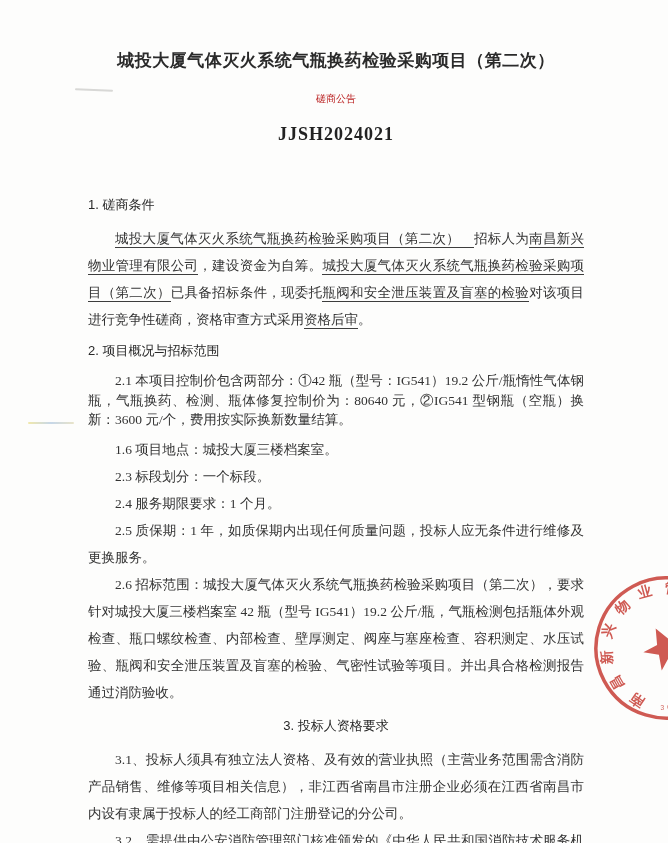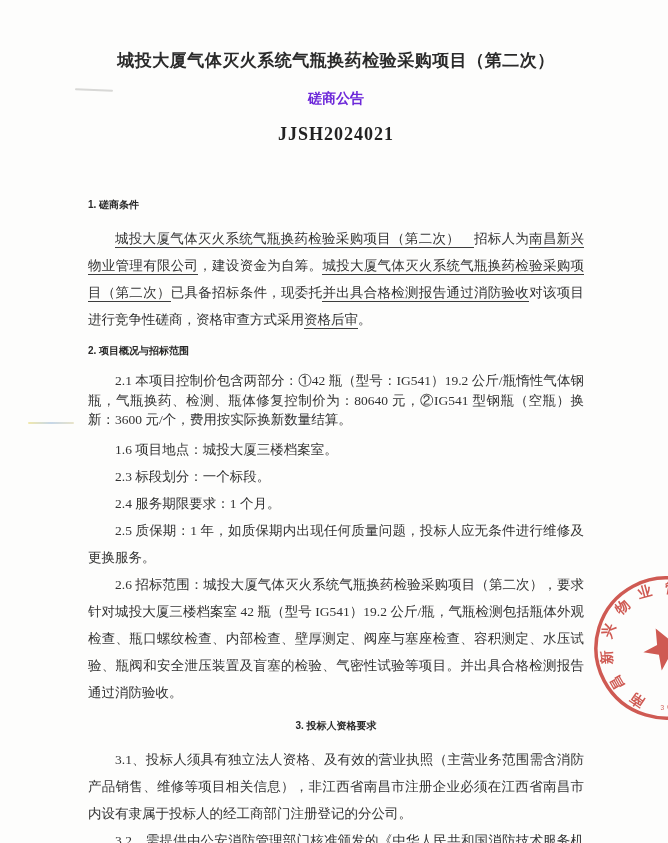--- a/index.html
+++ b/index.html
@@ -15,28 +15,28 @@
   }
   .content {
     position:absolute;
     left:88px; right:84px; top:0;
   }
   .title-block { text-align:center; padding-top:50px; }
   .title-1 {
     font-size:17px; font-weight:bold; line-height:22px;
     letter-spacing:0.5px; color:#2a2a2a;
   }
-  .title-2 { font-size:14px; font-weight:bold; line-height:21px; margin-top:16px; color:#6d28d9; }
+  .title-2 { font-size:10px; font-weight:normal; line-height:21px; margin-top:16px; color:#b91c1c; }
   .title-3 {
     font-size:18px; font-weight:bold; line-height:22px; margin-top:14px;
     letter-spacing:1px; color:#222;
   }
   .sec-heading {
     font-family:"Liberation Sans","DejaVu Sans",sans-serif;
-    font-weight:bold; font-size:10px; line-height:20px; color:#282828;
+    font-weight:normal; font-size:13px; line-height:20px; color:#282828;
   }
   .h-1 { margin-top:50px; }
   .h-2 { margin-top:8px; }
   .h-3 { margin-top:10px;text-align:center; }
   .para {
     font-size:13.5px; line-height:27px;
     text-align:justify; text-indent:2em;
     color:#333;
   }
   .m-top { margin-top:10px; }
@@ -73,21 +73,21 @@
   <div class="content">
 
     <div class="title-block">
       <div class="title-1">城投大厦气体灭火系统气瓶换药检验采购项目（第二次）</div>
       <div class="title-2">磋商公告</div>
       <div class="title-3">JJSH2024021</div>
     </div>
 
     <div>
       <div class="sec-heading h-1">1. 磋商条件</div>
-      <div class="para m-top"><span class="u">城投大厦气体灭火系统气瓶换药检验采购项目（第二次）　</span><span>招标人为</span><span class="u">南昌新兴物业管理有限公司</span><span>，建设资金为自筹。</span><span class="u">城投大厦气体灭火系统气瓶换药检验采购项目（第二次）</span><span>已具备招标条件，现委托</span><span class="u">并出具合格检测报告通过消防验收</span><span>对该项目进行竞争性磋商，资格审查方式采用</span><span class="u">资格后审</span><span>。</span></div>
+      <div class="para m-top"><span class="u">城投大厦气体灭火系统气瓶换药检验采购项目（第二次）　</span><span>招标人为</span><span class="u">南昌新兴物业管理有限公司</span><span>，建设资金为自筹。</span><span class="u">城投大厦气体灭火系统气瓶换药检验采购项目（第二次）</span><span>已具备招标条件，现委托</span><span class="u">瓶阀和安全泄压装置及盲塞的检验</span><span>对该项目进行竞争性磋商，资格审查方式采用</span><span class="u">资格后审</span><span>。</span></div>
     </div>
 
     <div>
       <div class="sec-heading h-2">2. 项目概况与招标范围</div>
       <div class="para tight m-top"><span>2.1 本项目控制价包含两部分：①42 瓶（型号：IG541）19.2 公斤/瓶惰性气体钢瓶，气瓶换药、检测、瓶体修复控制价为：80640 元，②IG541 型钢瓶（空瓶）换新：3600 元/个，费用按实际换新数量结算。</span></div>
       <div class="para m-top-sm"><span>1.6 项目地点：城投大厦三楼档案室。</span></div>
       <div class="para"><span>2.3 标段划分：一个标段。</span></div>
       <div class="para"><span>2.4 服务期限要求：1 个月。</span></div>
       <div class="para"><span>2.5 质保期：1 年，如质保期内出现任何质量问题，投标人应无条件进行维修及更换服务。</span></div>
       <div class="para"><span>2.6 招标范围：城投大厦气体灭火系统气瓶换药检验采购项目（第二次），要求针对城投大厦三楼档案室 42 瓶（型号 IG541）19.2 公斤/瓶，气瓶检测包括瓶体外观检查、瓶口螺纹检查、内部检查、壁厚测定、阀座与塞座检查、容积测定、水压试验、瓶阀和安全泄压装置及盲塞的检验、气密性试验等项目。并出具合格检测报告通过消防验收。</span></div>

